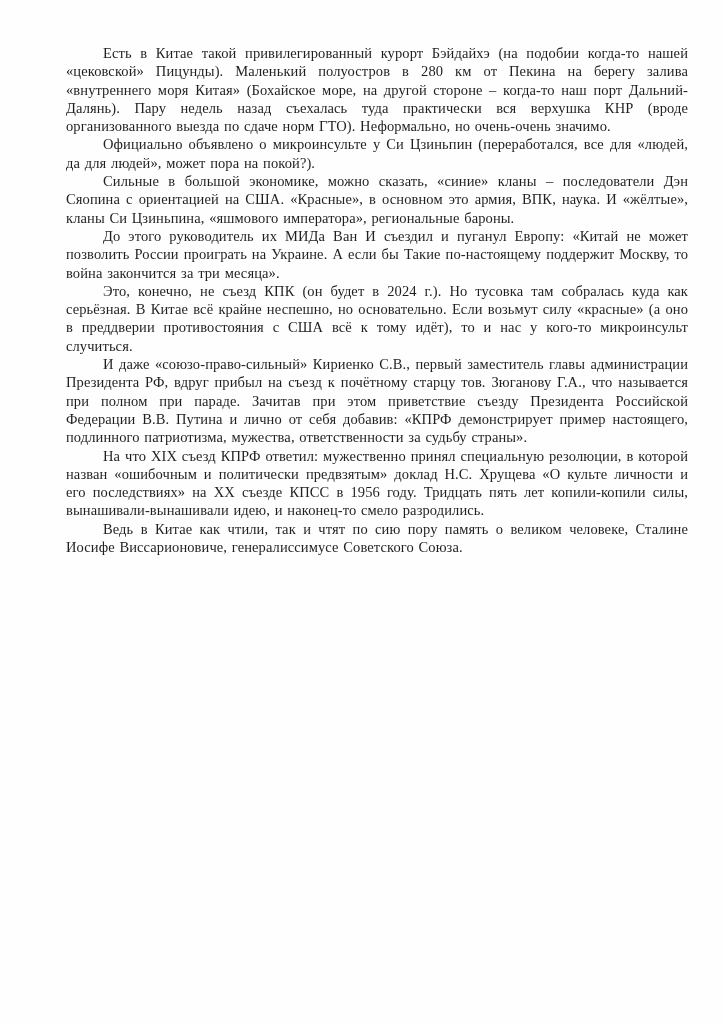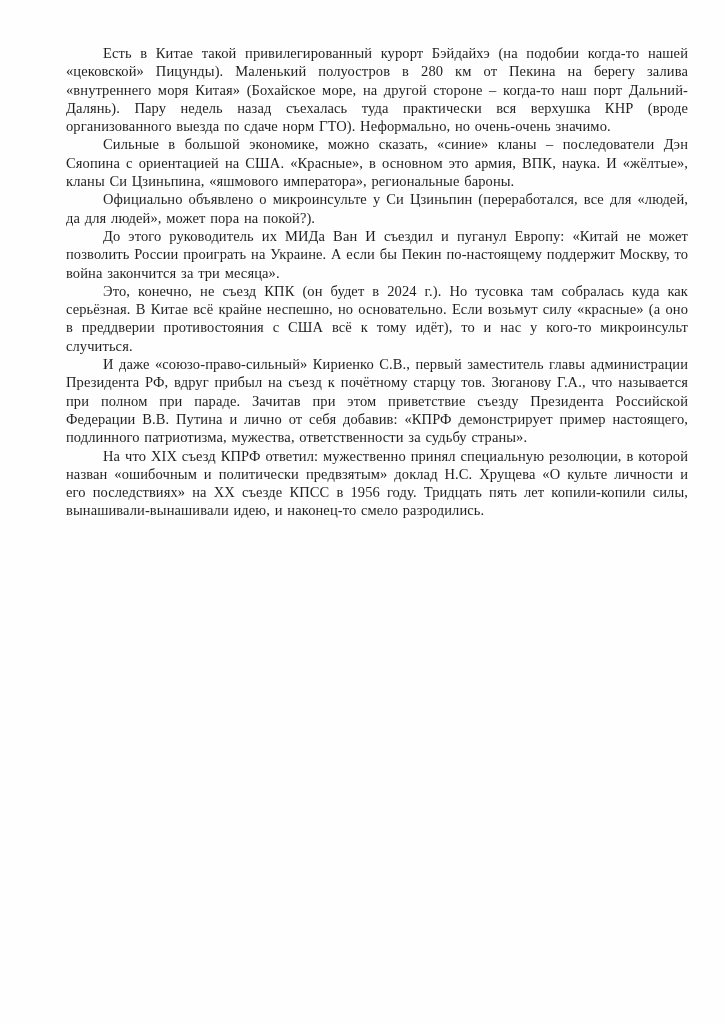--- a/index.html
+++ b/index.html
@@ -28,20 +28,21 @@
     letter-spacing: 0.1px;
     word-spacing: 1px;
   }
 </style>
 </head>
 <body>
 
 <div class="page">
   <div class="text-block">
     <p>Есть в Китае такой привилегированный курорт Бэйдайхэ (на подобии когда-то нашей «цековской» Пицунды). Маленький полуостров в 280 км от Пекина на берегу залива  «внутреннего моря Китая» (Бохайское море, на другой стороне – когда-то наш порт Дальний-Далянь). Пару недель назад съехалась туда практически вся верхушка КНР (вроде организованного выезда по сдаче норм ГТО). Неформально, но очень-очень значимо.</p>
+    <p>Официально объявлено о микроинсульте у Си Цзиньпин (переработался, все для «людей, да для людей», может пора на покой?).</p>
     <p>Сильные в большой экономике, можно сказать, «синие» кланы – последователи Дэн Сяопина с ориентацией на США. «Красные», в основном это армия, ВПК, наука. И «жёлтые», кланы Си Цзиньпина, «яшмового императора», региональные бароны.</p>
-    <p>Официально объявлено о микроинсульте у Си Цзиньпин (переработался, все для «людей, да для людей», может пора на покой?).</p>
-    <p>До этого руководитель их МИДа Ван И съездил и пуганул Европу: «Китай не может позволить России проиграть на Украине. А если бы Пекин по-настоящему поддержит Москву, то война  закончится за три месяца».</p>
+    <p>До этого руководитель их МИДа Ван И съездил и пуганул Европу: «Китай не может позволить России проиграть на Украине. А если бы Такие по-настоящему поддержит Москву, то война  закончится за три месяца».</p>
     <p>Это, конечно, не съезд КПК (он будет в 2024 г.). Но тусовка там собралась куда как  серьёзная. В Китае всё крайне неспешно, но основательно. Если возьмут силу «красные» (а оно в преддверии противостояния с США всё к тому идёт), то и нас у кого-то микроинсульт случиться.</p>
     <p>И даже «союзо-право-сильный» Кириенко С.В., первый заместитель главы администрации Президента РФ, вдруг прибыл на съезд к почётному старцу тов. Зюганову Г.А., что называется при полном при параде. Зачитав при этом приветствие съезду Президента Российской Федерации В.В. Путина и лично от себя добавив: «КПРФ демонстрирует пример настоящего, подлинного патриотизма, мужества, ответственности за судьбу страны».</p>
     <p>На что XIX съезд КПРФ ответил: мужественно принял специальную резолюции, в которой назван «ошибочным и политически предвзятым» доклад Н.С. Хрущева «О культе личности и его последствиях» на XX съезде КПСС в 1956 году. Тридцать пять лет копили-копили силы, вынашивали-вынашивали идею, и наконец-то смело разродились.</p>
+    <p>Ведь в Китае как чтили, так и чтят по сию пору память о великом человеке, Сталине Иосифе Виссарионовиче, генералиссимусе Советского Союза.</p>
   </div>
 </div>
 
 </body></html>

